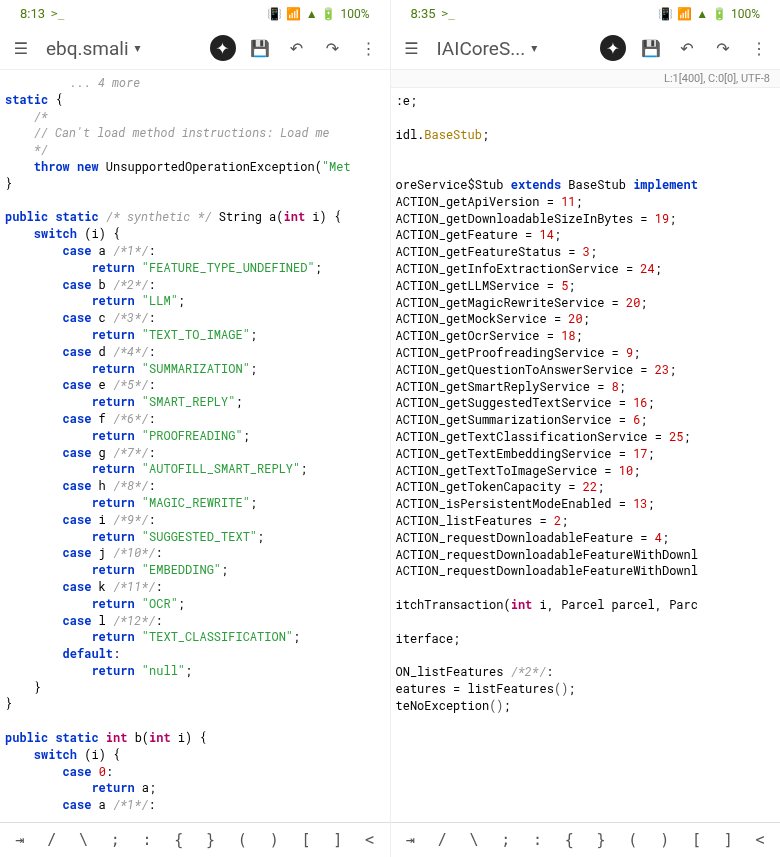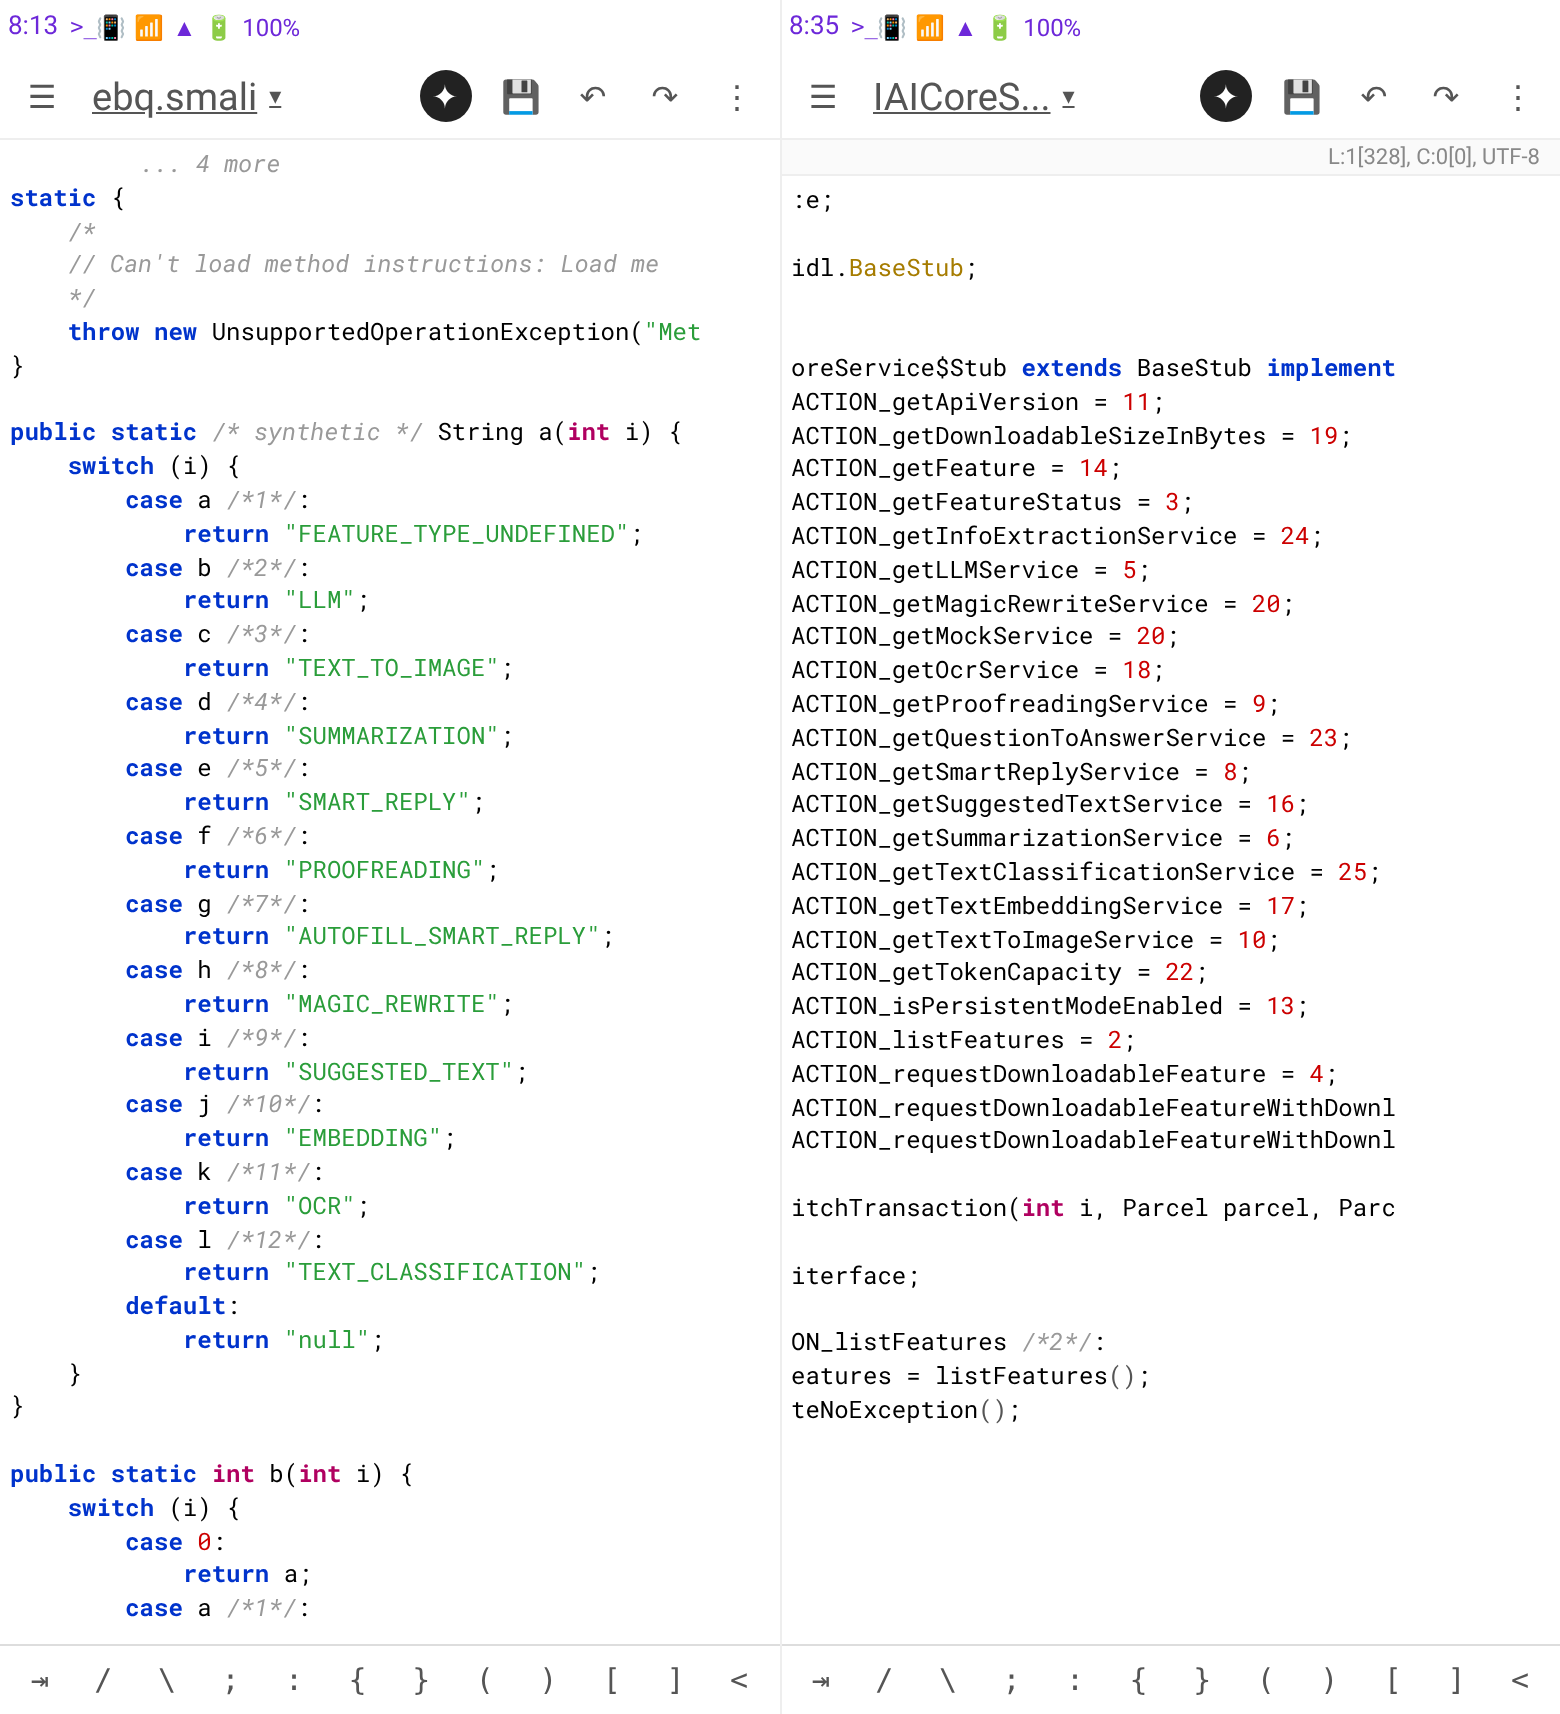--- a/index.html
+++ b/index.html
@@ -1,24 +1,24 @@
 <!DOCTYPE html>
 <html><head>
   <meta charset="utf-8">
   <style>
     * { margin: 0; padding: 0; box-sizing: border-box; }
     body { font-family: -apple-system, 'Roboto', sans-serif; background: #fff; width: 780px; height: 857px; display: flex; flex-direction: column; }
     .screens { display: flex; flex: 1; }
     .screen { flex: 1; display: flex; flex-direction: column; background: #fff; overflow: hidden; }
     .screen:first-child { border-right: 1px solid #eee; }
-    .statusbar { display: flex; align-items: center; padding: 6px 4px; font-size: 13px; color: #6d28d9; }
+    .statusbar { display: flex; justify-content: space-between; align-items: center; padding: 6px 20px; font-size: 13px; color: #4d7c0f; }
     .status-left { display: flex; align-items: center; gap: 6px; }
     .status-right { display: flex; align-items: center; gap: 4px; font-size: 12px; }
     .toolbar { display: flex; align-items: center; padding: 8px 10px; gap: 14px; border-bottom: 1px solid #eee; }
-    .toolbar-title { flex: 1; font-size: 19px; color: #555; display: flex; align-items: center; gap: 6px; text-decoration: underline; }
+    .toolbar-title { flex: 1; font-size: 19px; color: #555; display: flex; align-items: center; gap: 6px; }
     .icon-btn { width: 22px; height: 22px; display: flex; align-items: center; justify-content: center; cursor: pointer; color: #555; }
     .icon-btn.circle { background: #222; border-radius: 50%; color: #fff; width: 26px; height: 26px; }
     .cursor-info { text-align: right; font-size: 11px; color: #888; padding: 2px 10px; background: #fafafa; border-bottom: 1px solid #eee; }
     .code-area { flex: 1; font-family: 'Roboto Mono', Consolas, monospace; font-size: 12px; line-height: 1.4; padding: 4px 5px; overflow: hidden; white-space: pre; }
     .kw { color: #0033cc; font-weight: bold; }
     .kw2 { color: #b00060; font-weight: bold; }
     .str { color: #2a9d3a; }
     .num { color: #c00; }
     .cmt { color: #999; font-style: italic; }
     .id { color: #a67c00; }
@@ -138,21 +138,21 @@
       <span class="toolbar-title">
         <span>IAICoreS...</span>
         <span style="font-size:12px;">▾</span>
       </span>
       <span class="icon-btn circle">✦</span>
       <span class="icon-btn">💾</span>
       <span class="icon-btn">↶</span>
       <span class="icon-btn">↷</span>
       <span class="icon-btn">⋮</span>
     </div>
-    <div class="cursor-info">L:1[328], C:0[0], UTF-8</div>
+    <div class="cursor-info">L:1[400], C:0[0], UTF-8</div>
     <div class="code-area" id="code-right">:e;
 
 idl.<span class="id">BaseStub</span>;
 
 
 oreService$Stub <span class="kw">extends</span> BaseStub <span class="kw">implement</span>
 ACTION_getApiVersion = <span class="num">11</span>;
 ACTION_getDownloadableSizeInBytes = <span class="num">19</span>;
 ACTION_getFeature = <span class="num">14</span>;
 ACTION_getFeatureStatus = <span class="num">3</span>;

